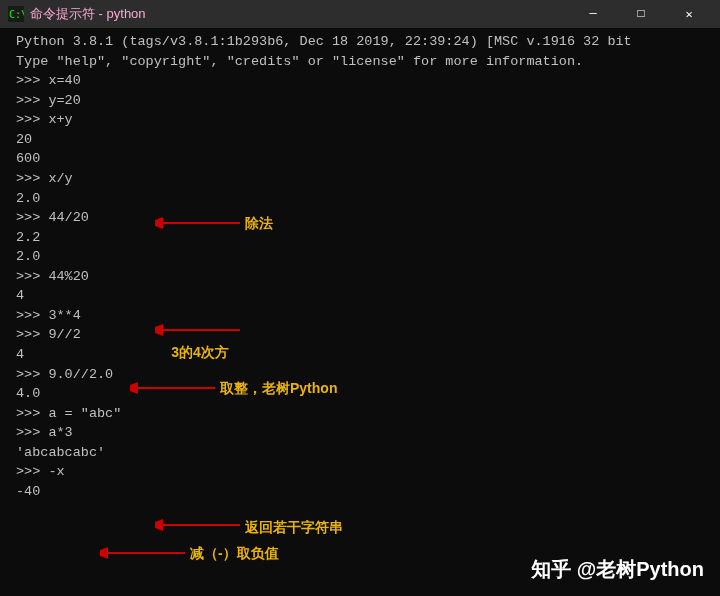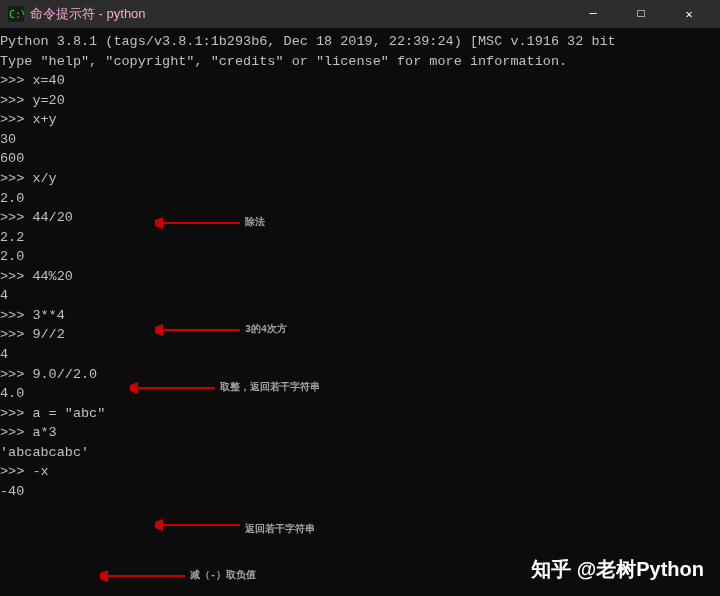--- a/index.html
+++ b/index.html
@@ -44,21 +44,21 @@
       font-size: 12px;
       cursor: pointer;
     }
 
     
     #terminal {
       background: #0c0c0c;
       color: #c0c0c0;
       font-size: 13.5px;
       line-height: 1.45;
-      padding: 4px 0;
+      padding: 4px 16px;
       height: calc(596px - 28px);
       overflow: hidden;
       position: relative;
     }
 
     .line { white-space: pre; color: #c0c0c0; }
 
     
     #annotations {
       position: absolute;
@@ -69,23 +69,23 @@
     }
 
     .annotation {
       position: absolute;
       display: flex;
       align-items: center;
       gap: 0px;
     }
 
     .ann-text {
-      color: #a3a3a3;
-      font-family: Liberation Mono, monospace;
-      font-size: 10px;
+      color: #eab308;
+      font-family: Liberation Sans, sans-serif;
+      font-size: 14px;
       font-weight: bold;
       white-space: nowrap;
     }
 
     
     #watermark {
       position: absolute;
       bottom: 12px;
       right: 16px;
       color: #fff;
@@ -112,21 +112,21 @@
   </div>
 </div>
 
 <div id="terminal">
   <div id="terminal-lines">
       <div class="line">Python 3.8.1 (tags/v3.8.1:1b293b6, Dec 18 2019, 22:39:24) [MSC v.1916 32 bit</div>
       <div class="line">Type "help", "copyright", "credits" or "license" for more information.</div>
       <div class="line">&gt;&gt;&gt; x=40</div>
       <div class="line">&gt;&gt;&gt; y=20</div>
       <div class="line">&gt;&gt;&gt; x+y</div>
-      <div class="line">30</div>
+      <div class="line">20</div>
       <div class="line">600</div>
       <div class="line">&gt;&gt;&gt; x/y</div>
       <div class="line">2.0</div>
       <div class="line">&gt;&gt;&gt; 44/20</div>
       <div class="line">2.2</div>
       <div class="line">2.0</div>
       <div class="line">&gt;&gt;&gt; 44%20</div>
       <div class="line">4</div>
       <div class="line">&gt;&gt;&gt; 3**4</div>
       <div class="line">&gt;&gt;&gt; 9//2</div>
@@ -147,57 +147,57 @@
         <defs>
           <marker id="ah1" markerWidth="8" markerHeight="8" refX="0" refY="3" orient="auto">
             <path d="M0,0 L0,6 L8,3 z" fill="#cc0000"></path>
           </marker>
         </defs>
         <line x1="85" y1="12" x2="8" y2="12" stroke="#cc0000" stroke-width="2" marker-end="url(#ah1)"></line>
       </svg>
       <span class="ann-text">除法</span>
     </div>
 
-    <div class="annotation" style="left: 155px; top: 290px;">
+    <div class="annotation" style="left: 155px; top: 290px; flex-direction: column;">
       <svg width="90" height="24" viewBox="0 0 90 24">
         <defs>
           <marker id="ah2" markerWidth="8" markerHeight="8" refX="0" refY="3" orient="auto">
             <path d="M0,0 L0,6 L8,3 z" fill="#cc0000"></path>
           </marker>
         </defs>
         <line x1="85" y1="12" x2="8" y2="12" stroke="#cc0000" stroke-width="2" marker-end="url(#ah2)"></line>
       </svg>
       <span class="ann-text">3的4次方</span>
     </div>
 
     <div class="annotation" style="left: 130px; top: 348px;">
       <svg width="90" height="24" viewBox="0 0 90 24">
         <defs>
           <marker id="ah3" markerWidth="8" markerHeight="8" refX="0" refY="3" orient="auto">
             <path d="M0,0 L0,6 L8,3 z" fill="#cc0000"></path>
           </marker>
         </defs>
         <line x1="85" y1="12" x2="8" y2="12" stroke="#cc0000" stroke-width="2" marker-end="url(#ah3)"></line>
       </svg>
-      <span class="ann-text">取整，返回若干字符串</span>
+      <span class="ann-text">取整，老树Python</span>
     </div>
 
     <div class="annotation" style="left: 155px; top: 485px; align-items: flex-end;">
       <svg width="90" height="24" viewBox="0 0 90 24">
         <defs>
           <marker id="ah4" markerWidth="8" markerHeight="8" refX="0" refY="3" orient="auto">
             <path d="M0,0 L0,6 L8,3 z" fill="#cc0000"></path>
           </marker>
         </defs>
         <line x1="85" y1="12" x2="8" y2="12" stroke="#cc0000" stroke-width="2" marker-end="url(#ah4)"></line>
       </svg>
       <span class="ann-text">返回若干字符串</span>
     </div>
 
-    <div class="annotation" style="left: 100px; top: 536px;">
+    <div class="annotation" style="left: 100px; top: 513px;">
       <svg width="90" height="24" viewBox="0 0 90 24">
         <defs>
           <marker id="ah5" markerWidth="8" markerHeight="8" refX="0" refY="3" orient="auto">
             <path d="M0,0 L0,6 L8,3 z" fill="#cc0000"></path>
           </marker>
         </defs>
         <line x1="85" y1="12" x2="8" y2="12" stroke="#cc0000" stroke-width="2" marker-end="url(#ah5)"></line>
       </svg>
       <span class="ann-text">减（-）取负值</span>
     </div>

